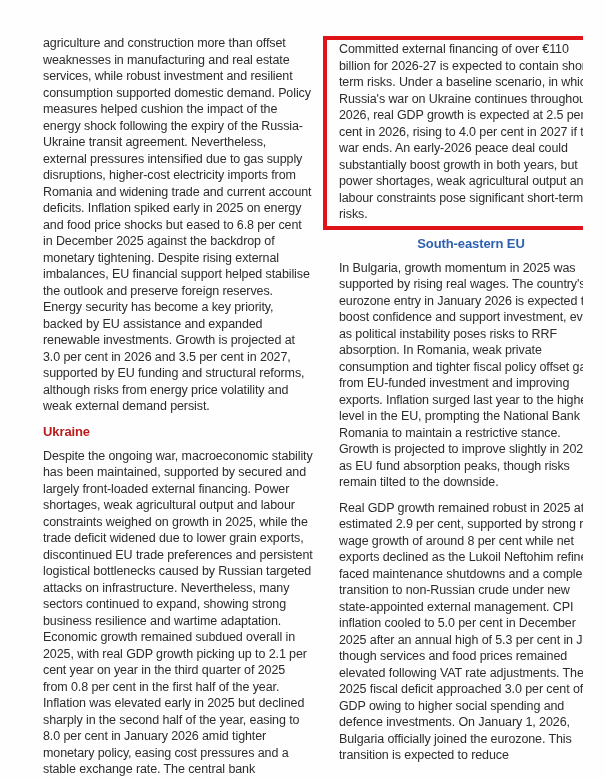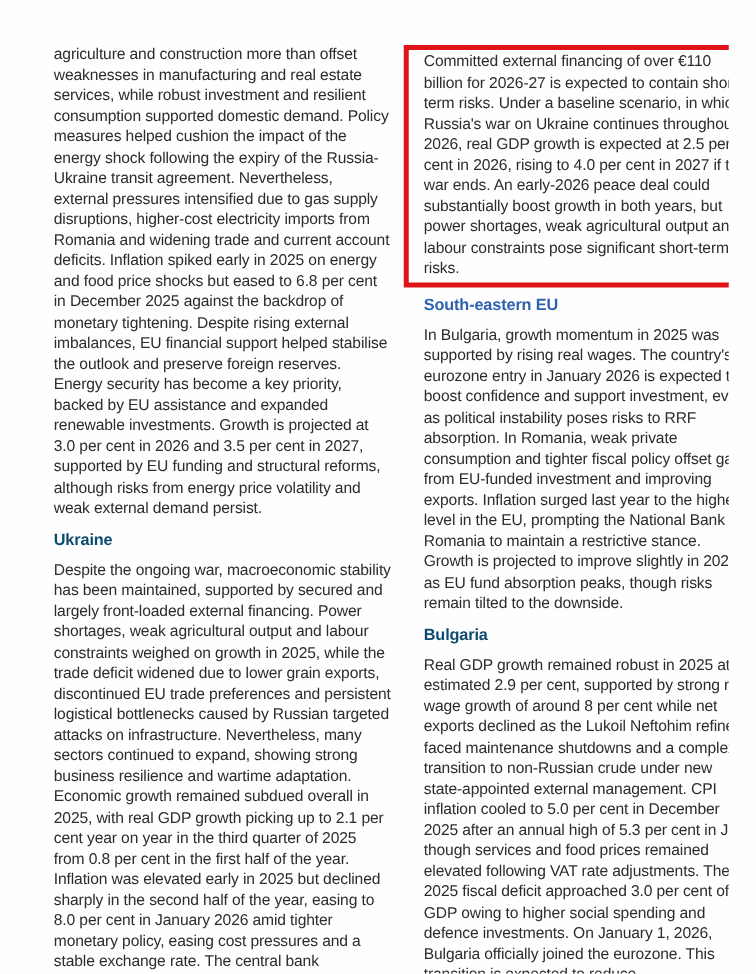--- a/index.html
+++ b/index.html
@@ -30,26 +30,27 @@
   .body-text{
     font-size:12.5px;
     line-height:16.5px;
     letter-spacing:-0.1px;
     color:var(--body-text);
     text-align:left;
   }
   .heading{
     font-size:13px;
     font-weight:bold;
-    color:#0c4a6e;
+    color:#b91c1c;
     letter-spacing:-0.1px;
     margin:8px 0 9px 0;
   }
   .heading-blue{
     color:var(--subheading-blue);
+    text-align:center;
   }
   .italic{
   }
   .highlight-box{
     border:4px solid var(--highlight-border);
     margin:1px -8px 5px -16px;
     padding:1px 4px 3px 12px;
   }
   .col-right .heading{
     margin-top:6px;
@@ -68,17 +69,16 @@
     <h3 class="heading">Ukraine</h3>
     <p class="body-text">Despite the ongoing war, macroeconomic stability has been maintained, supported by secured and largely front-loaded external financing. Power shortages, weak agricultural output and labour constraints weighed on growth in 2025, while the trade deficit widened due to lower grain exports, discontinued EU trade preferences and persistent logistical bottlenecks caused by Russian targeted attacks on infrastructure. Nevertheless, many sectors continued to expand, showing strong business resilience and wartime adaptation. Economic growth remained subdued overall in 2025, with real GDP growth picking up to 2.1 per cent year on year in the third quarter of 2025 from 0.8 per cent in the first half of the year. Inflation was elevated early in 2025 but declined sharply in the second half of the year, easing to 8.0 per cent in January 2026 amid tighter monetary policy, easing cost pressures and a stable exchange rate. The central bank maintained a restrictive stance throughout 2025 before cutting the policy rate by 50 basis points in January 2026. The large fiscal deficit is fully</p>
   </div>
 
   <div class="col col-right">
     <div class="highlight-box">
       <p class="body-text">Committed external financing of over €110 billion for 2026-27 is expected to contain short-term risks. Under a baseline scenario, in which Russia's war on Ukraine continues throughout 2026, real GDP growth is expected at 2.5 per cent in 2026, rising to 4.0 per cent in 2027 if the war ends. An early-2026 peace deal could substantially boost growth in both years, but power shortages, weak agricultural output and labour constraints pose significant short-term risks.</p>
     </div>
     <h3 class="heading heading-blue">South-eastern EU</h3>
     <p class="body-text italic para-gap">In Bulgaria, growth momentum in 2025 was supported by rising real wages. The country's eurozone entry in January 2026 is expected to boost confidence and support investment, even as political instability poses risks to RRF absorption. In Romania, weak private consumption and tighter fiscal policy offset gains from EU-funded investment and improving exports. Inflation surged last year to the highest level in the EU, prompting the National Bank of Romania to maintain a restrictive stance. Growth is projected to improve slightly in 2026 as EU fund absorption peaks, though risks remain tilted to the downside.</p>
-    <h3 class="heading">Bulgaria</h3>
     <p class="body-text">Real GDP growth remained robust in 2025 at an estimated 2.9 per cent, supported by strong real wage growth of around 8 per cent while net exports declined as the Lukoil Neftohim refinery faced maintenance shutdowns and a complex transition to non-Russian crude under new state-appointed external management. CPI inflation cooled to 5.0 per cent in December 2025 after an annual high of 5.3 per cent in July, though services and food prices remained elevated following VAT rate adjustments. The 2025 fiscal deficit approached 3.0 per cent of GDP owing to higher social spending and defence investments. On January 1, 2026, Bulgaria officially joined the eurozone. This transition is expected to reduce</p>
   </div>
 
 </div>
 
 </body></html>

